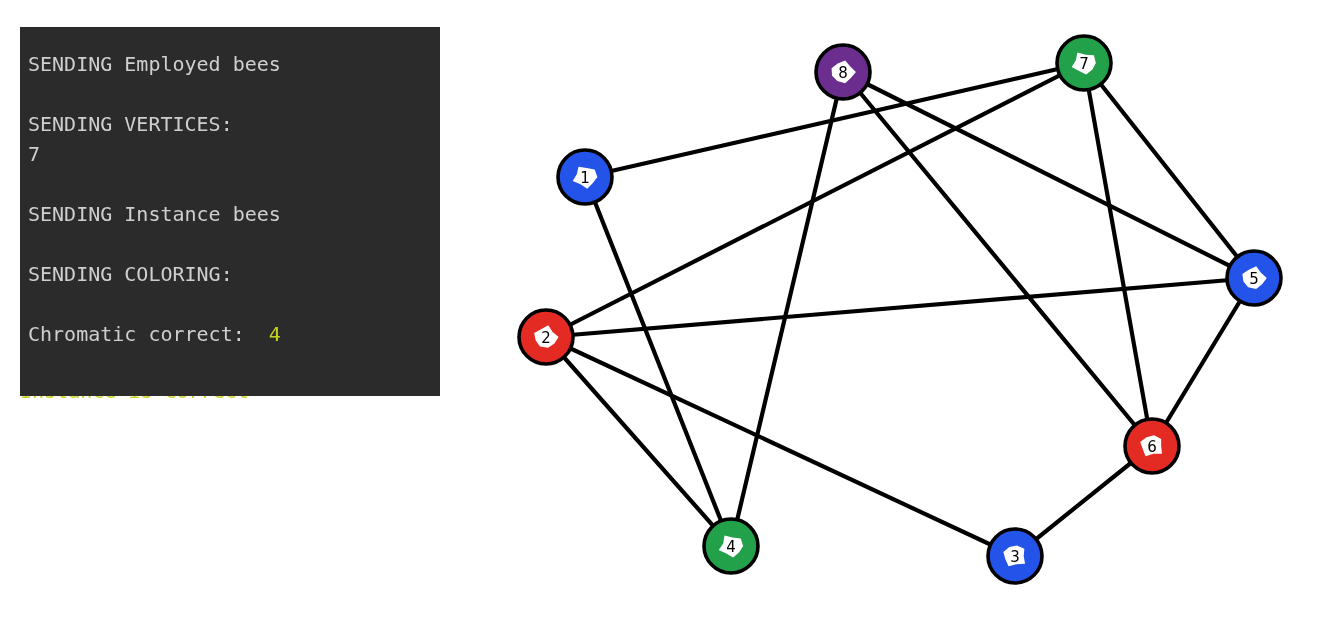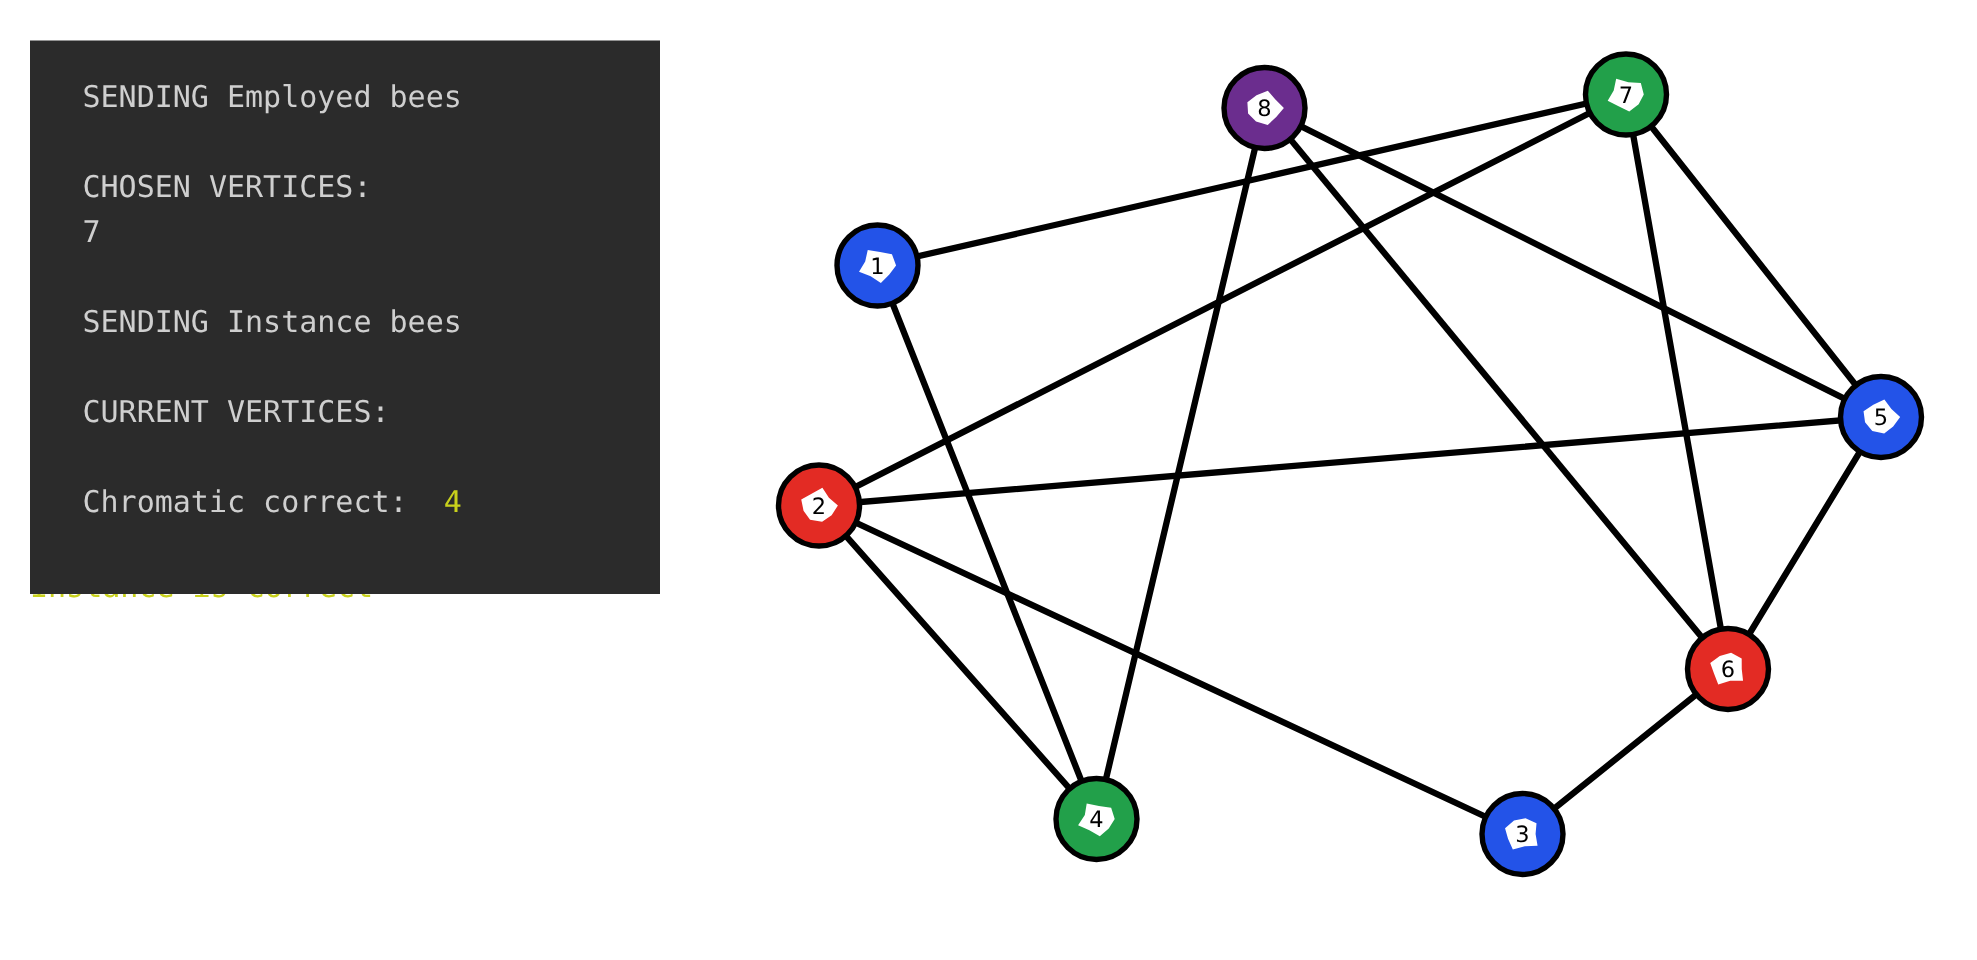--- a/index.html
+++ b/index.html
@@ -18,21 +18,21 @@
   
   #console-panel {
     position: absolute;
     left: 20px;
     top: 27px;
     width: 420px;
     height: 369px;
     background: #2b2b2b;
     overflow: hidden;
     box-sizing: border-box;
-    padding: 22px 0 0 35px;
+    padding: 22px 0 0 8px;
   }
   .term-line {
     font-family: "DejaVu Sans Mono", "Liberation Mono", monospace;
     font-size: 20px;
     line-height: 30px;
     color: #cfcfcf;
     white-space: pre;
     letter-spacing: 0px;
   }
   .term-blank { height: 30px; }
@@ -79,26 +79,26 @@
     dominant-baseline: central;
     font-weight: 400;
   }
 </style>
 </head>
 <body>
 
 <div id="console-panel">
   <div class="term-line">SENDING Employed bees</div>
   <div class="term-line term-blank"></div>
-  <div class="term-line">CHOSEN VERTICES:</div>
+  <div class="term-line">SENDING VERTICES:</div>
   <div class="term-line">7</div>
   <div class="term-line term-blank"></div>
   <div class="term-line">SENDING Instance bees</div>
   <div class="term-line term-blank"></div>
-  <div class="term-line">CURRENT VERTICES:</div>
+  <div class="term-line">SENDING COLORING:</div>
   <div class="term-line term-blank"></div>
   <div class="term-line"><span>Chromatic correct:</span><span>&nbsp;&nbsp;</span><span class="term-accent">4</span></div>
 </div>
 <div id="console-clip-line">
   <div class="term-line">Instance is correct</div>
 </div>
 
 <div id="graph-area">
   <svg id="graph-svg" width="858" height="640" viewBox="0 0 858 640">
     <g id="edges-group">

